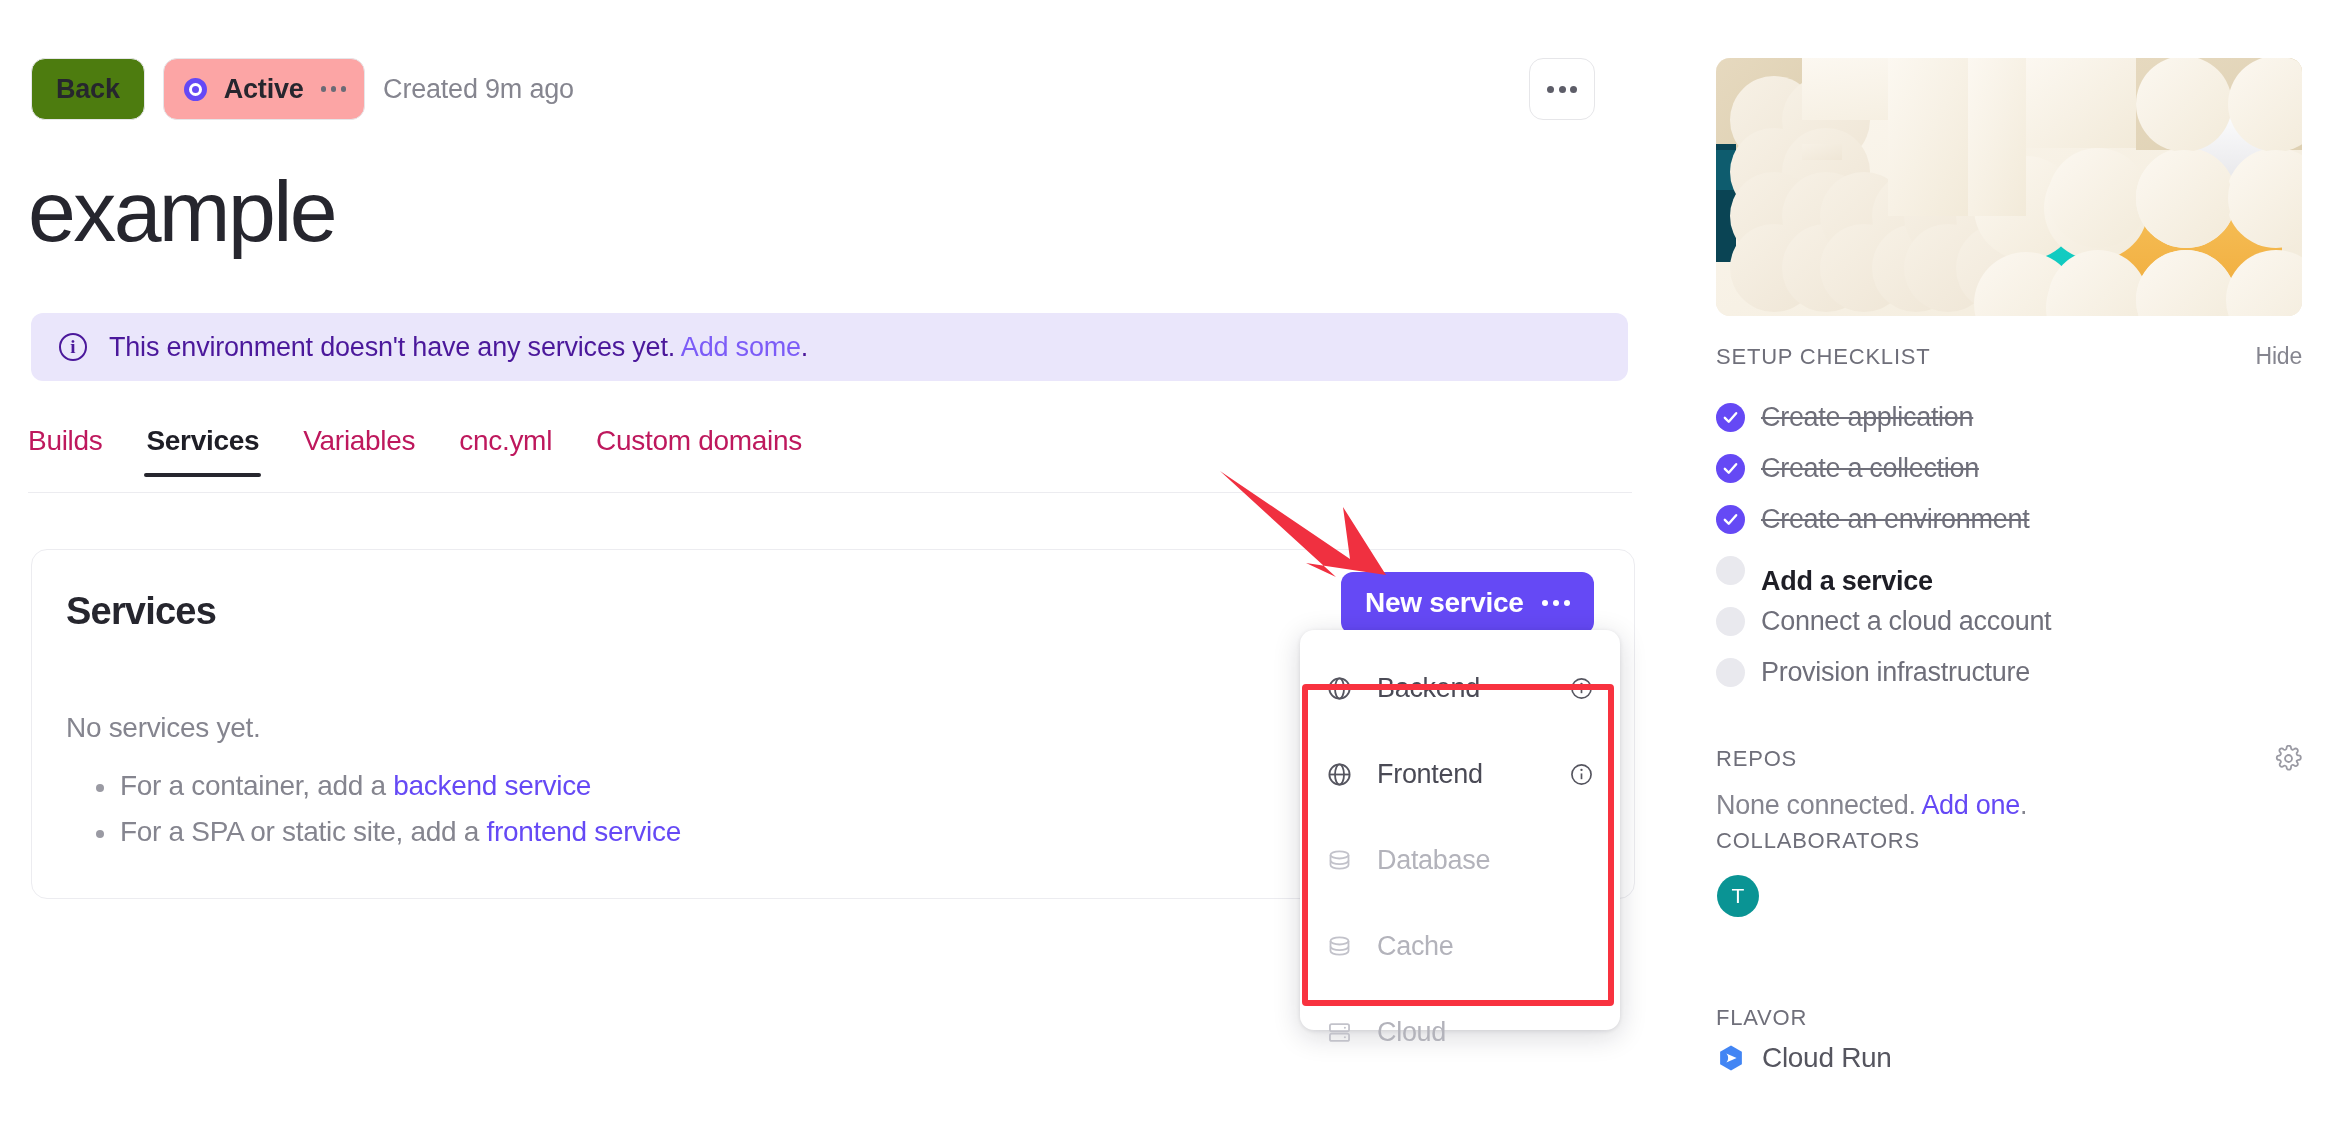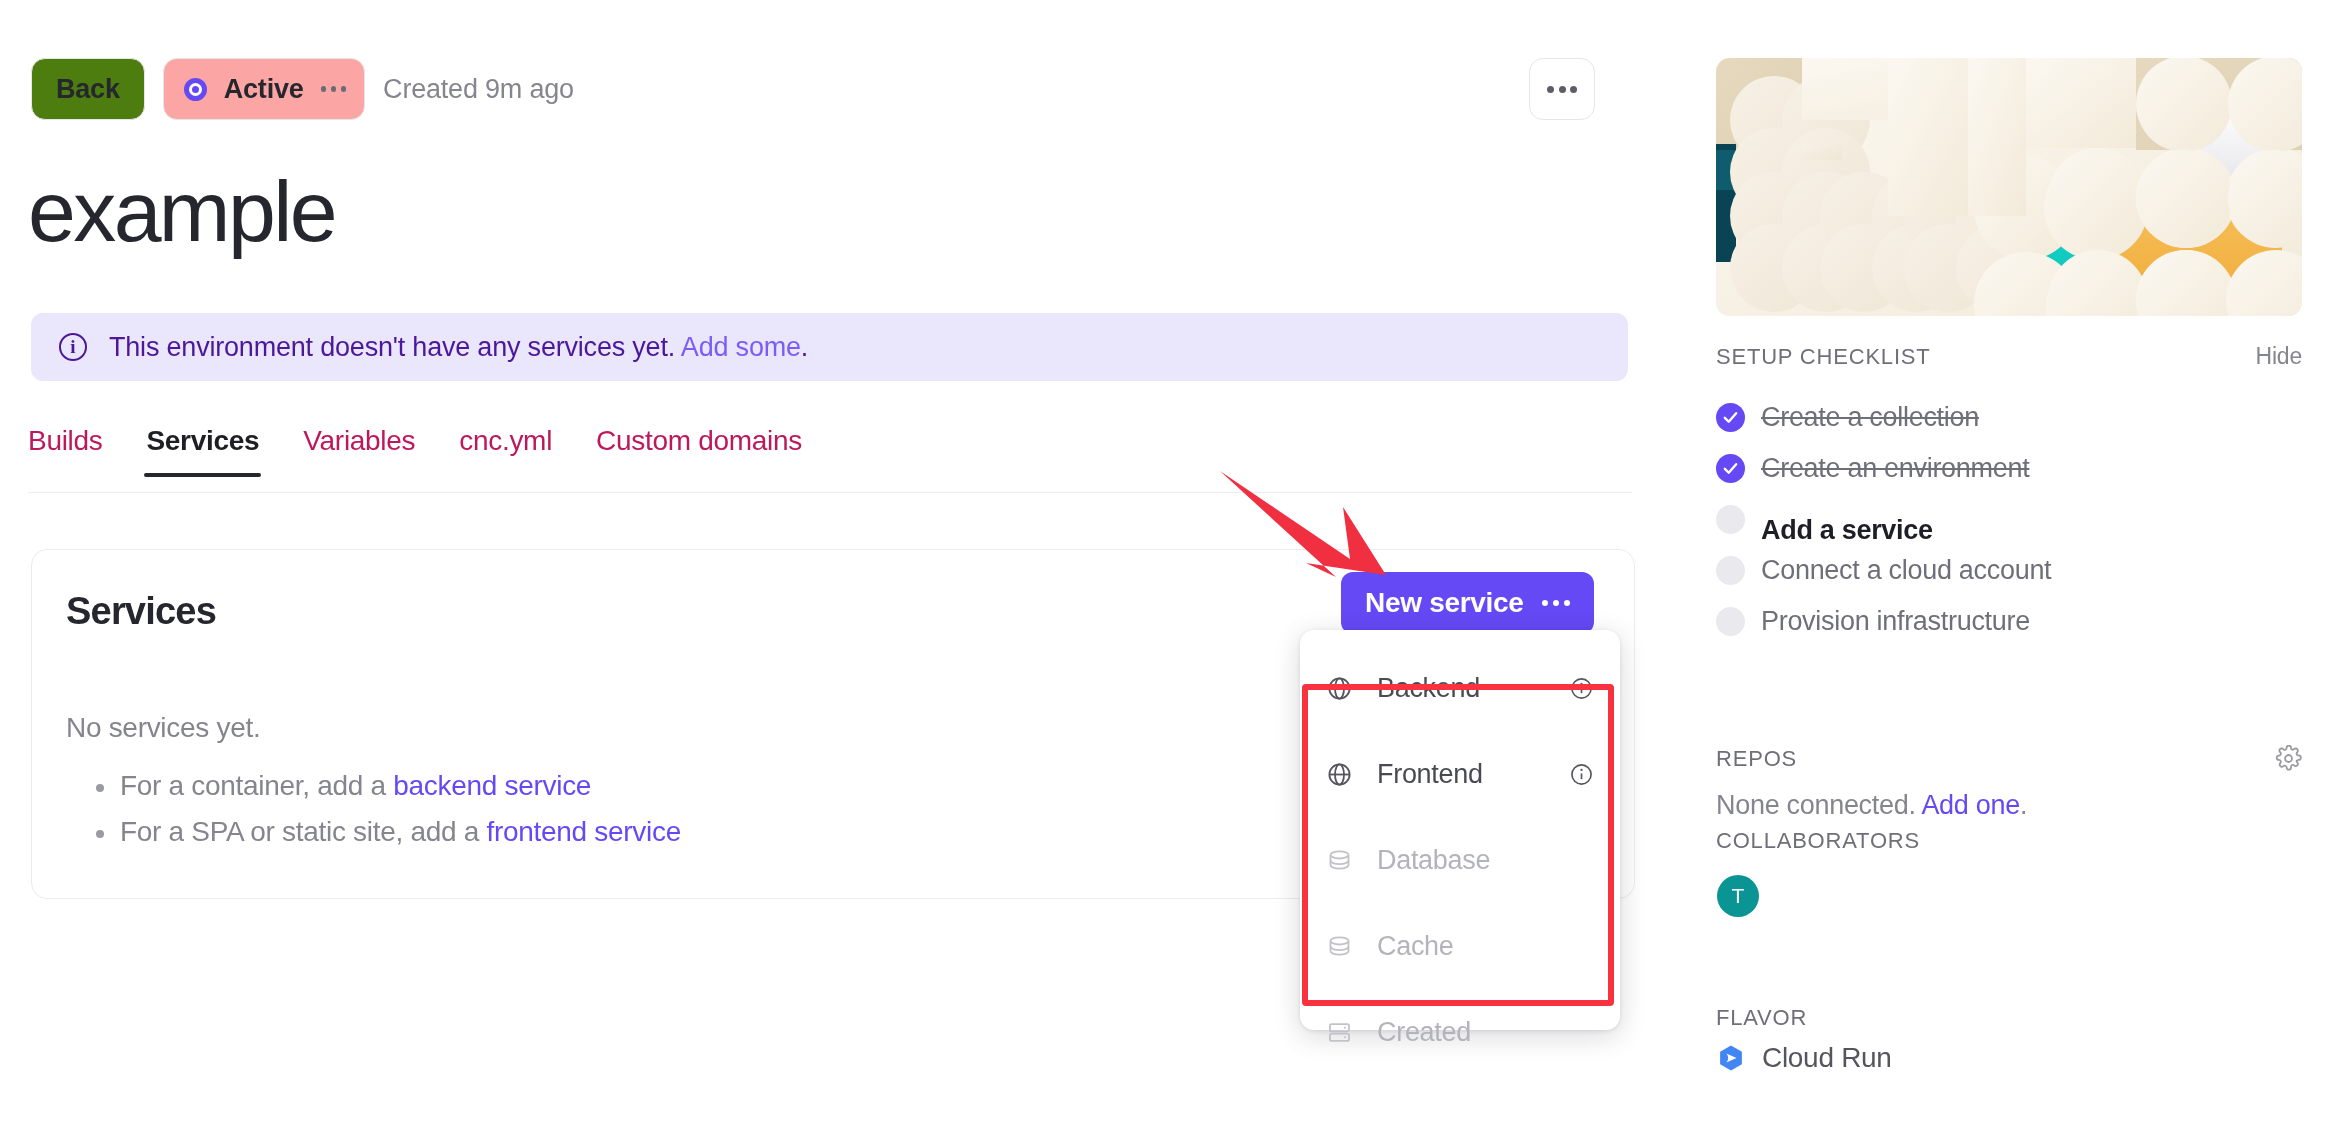--- a/index.html
+++ b/index.html
@@ -318,21 +318,21 @@
         <span class="mi-label">Cache</span>
       </div>
 
       <div class="menu-item disabled" style="top:380px">
         <svg class="icon-svg" width="27" height="27" viewBox="0 0 24 24" fill="none" stroke="#c2c2ca" stroke-width="1.6">
           <rect x="3.5" y="4.5" width="17" height="6.5" rx="1.6"></rect>
           <rect x="3.5" y="13" width="17" height="6.5" rx="1.6"></rect>
           <circle cx="16.8" cy="7.75" r="0.9" fill="#c2c2ca" stroke="none"></circle>
           <circle cx="16.8" cy="16.25" r="0.9" fill="#c2c2ca" stroke="none"></circle>
         </svg>
-        <span class="mi-label">Created</span>
+        <span class="mi-label">Cloud</span>
       </div>
     </div>
 
     <div class="dropdown-outline"></div>
 
     <svg class="arrow-anno" width="260" height="170" viewBox="0 0 260 170">
       <path d="M30 16 L160 104 L153 52 L196 120 L116 108 L146 122 Z" fill="#f03040"></path>
     </svg>
   </div>
 
@@ -440,20 +440,28 @@
       <span class="sb-hide">Hide</span>
     </div>
 
     <div class="checklist">
       <div class="check-row done">
         <span class="check-badge done">
           <svg width="17" height="17" viewBox="0 0 24 24" fill="none" stroke="#ffffff" stroke-width="3.4" stroke-linecap="round" stroke-linejoin="round">
               <polyline points="4,12.5 9.5,18 20,6"></polyline>
             </svg>
         </span>
+        <span class="check-label">Create application</span>
+      </div>
+      <div class="check-row done">
+        <span class="check-badge done">
+          <svg width="17" height="17" viewBox="0 0 24 24" fill="none" stroke="#ffffff" stroke-width="3.4" stroke-linecap="round" stroke-linejoin="round">
+              <polyline points="4,12.5 9.5,18 20,6"></polyline>
+            </svg>
+        </span>
         <span class="check-label">Create a collection</span>
       </div>
       <div class="check-row done">
         <span class="check-badge done">
           <svg width="17" height="17" viewBox="0 0 24 24" fill="none" stroke="#ffffff" stroke-width="3.4" stroke-linecap="round" stroke-linejoin="round">
               <polyline points="4,12.5 9.5,18 20,6"></polyline>
             </svg>
         </span>
         <span class="check-label">Create an environment</span>
       </div>

